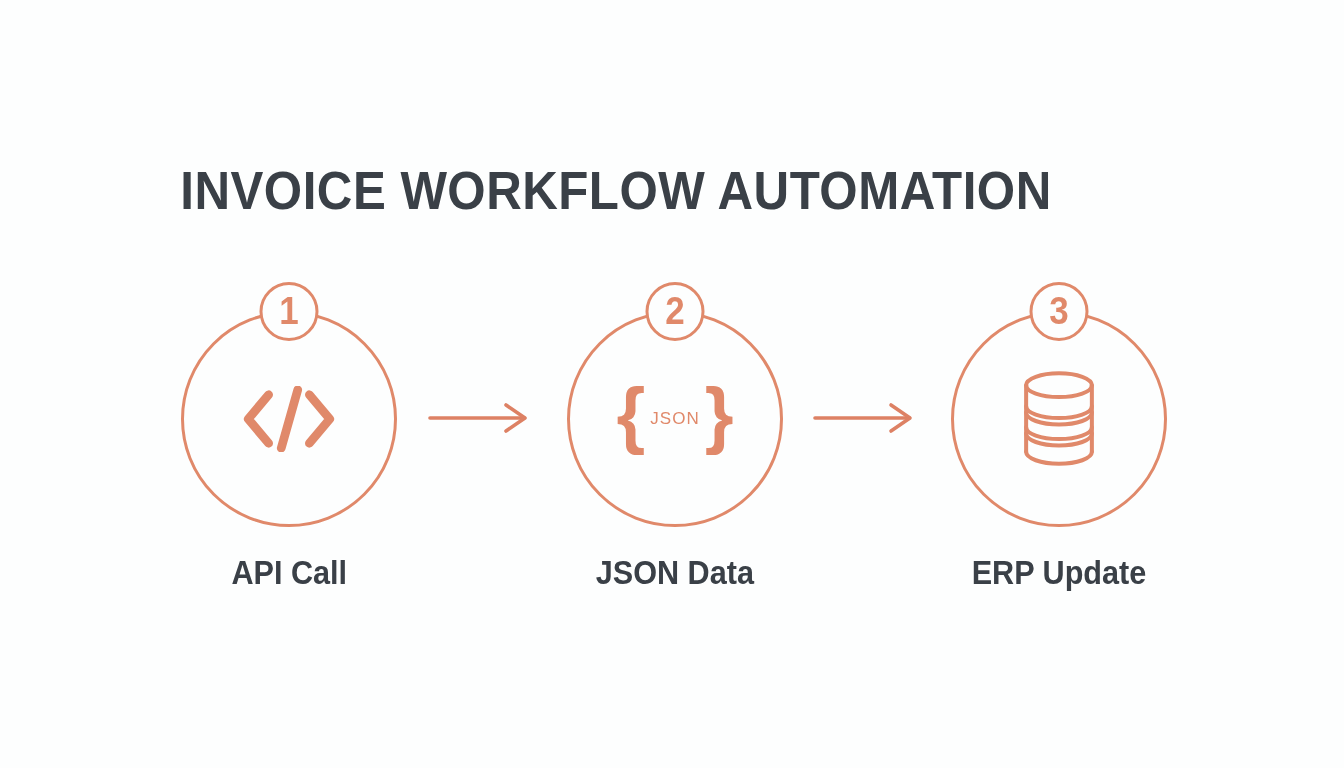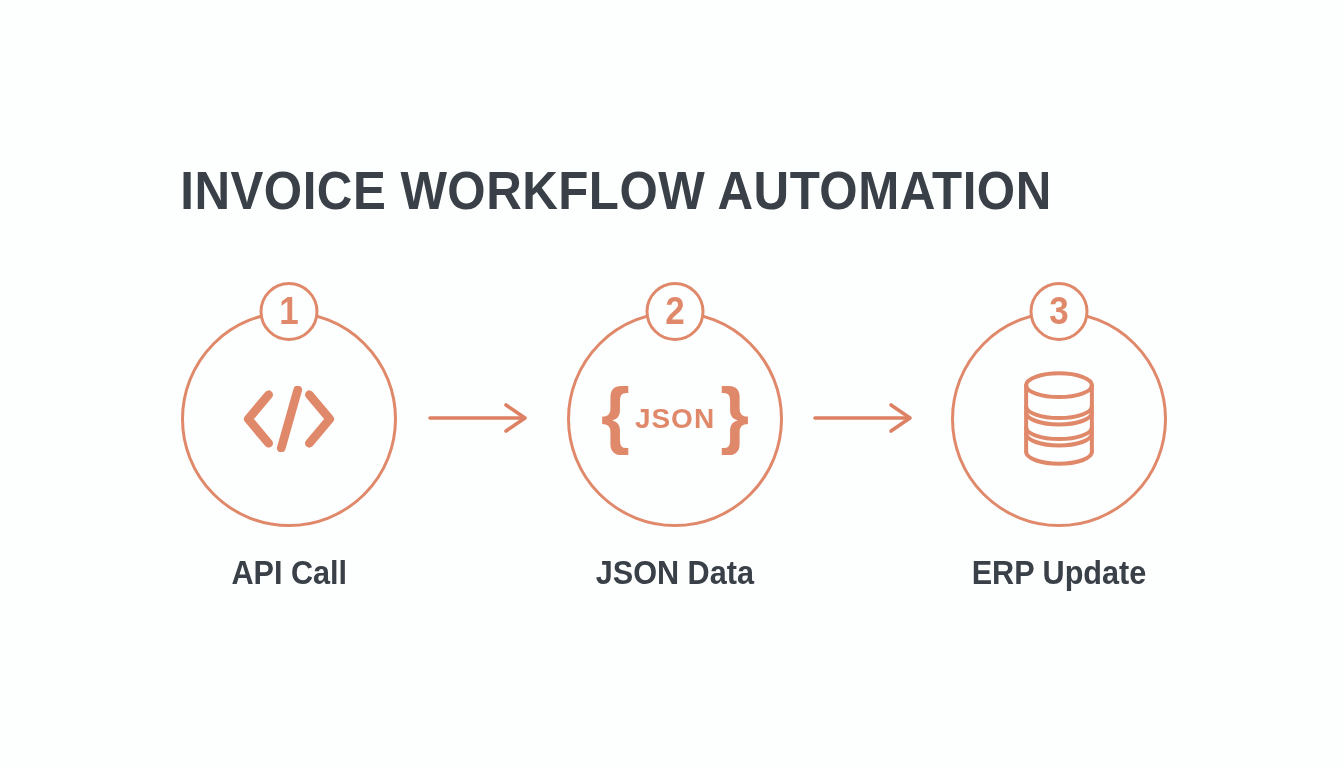--- a/index.html
+++ b/index.html
@@ -87,22 +87,22 @@
     color: var(--accent);
   }
   .brace {
     font-size: 74px;
     font-weight: 700;
     line-height: 1;
     color: var(--accent);
     padding-bottom: 8px;
   }
   .json-word {
-    font-size: 28px;
-    font-weight: 700;
+    font-size: 17px;
+    font-weight: 400;
     letter-spacing: 1px;
     color: var(--accent);
     margin: 0 5px;
   }
   .step-label {
     margin-top: 26px;
     font-size: 34px;
     font-weight: 700;
     color: var(--heading);
     transform: scaleX(0.9);

